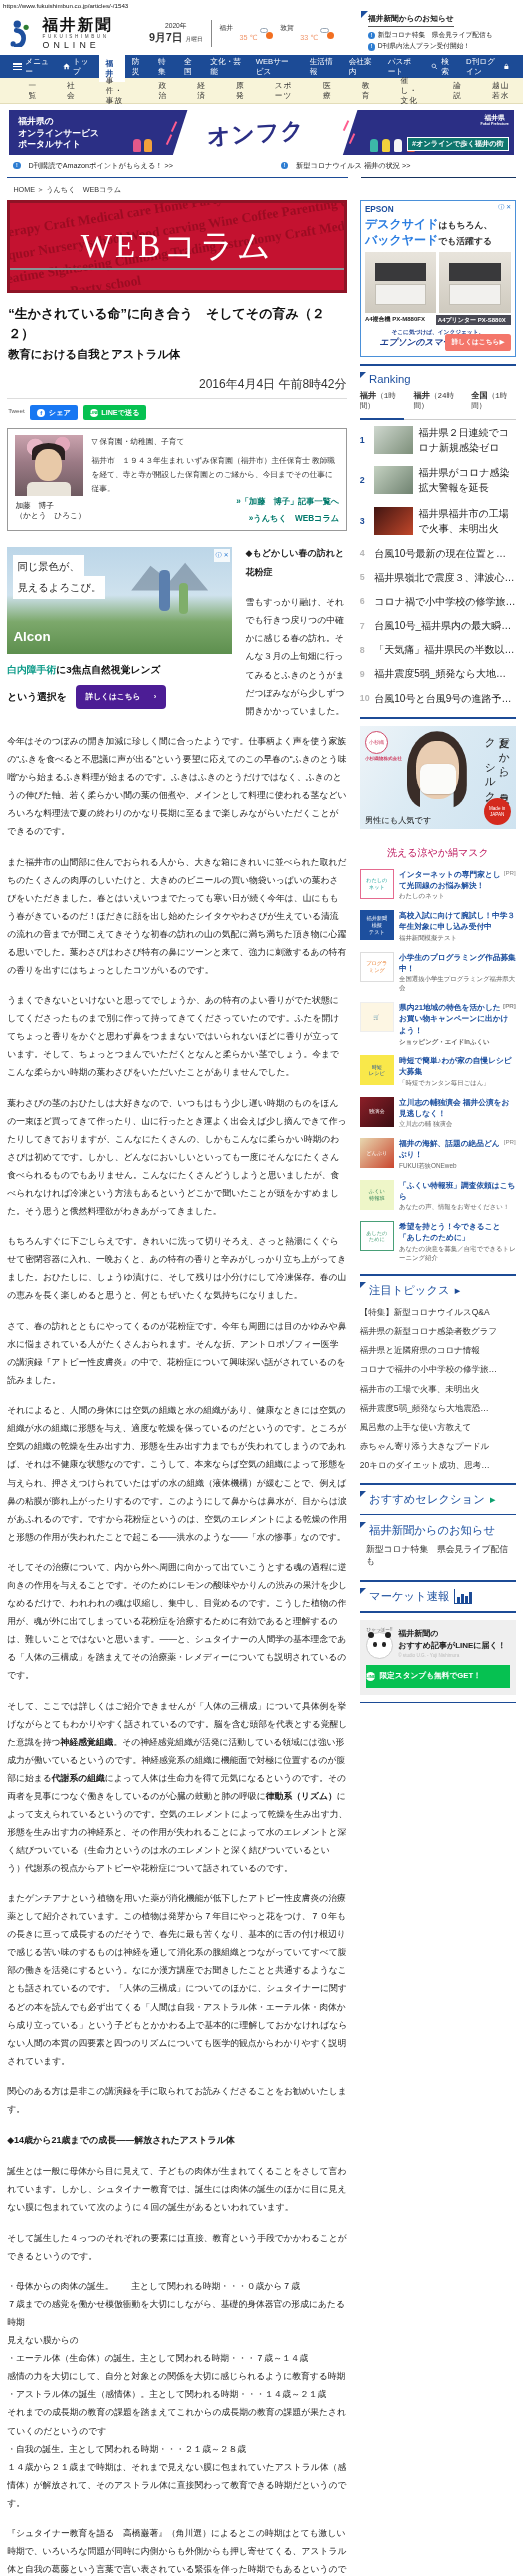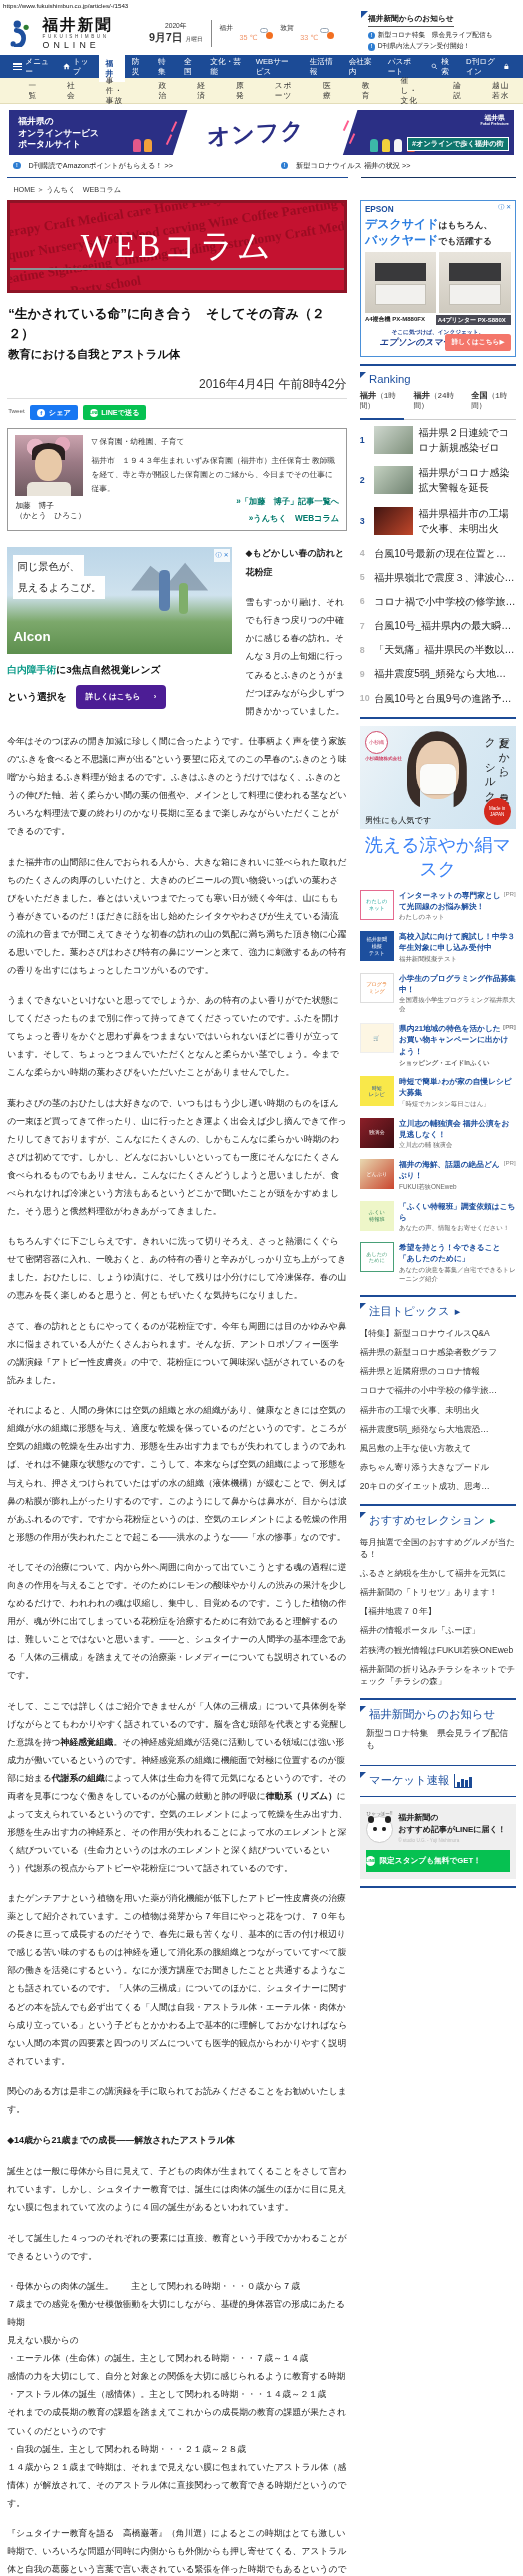--- a/index.html
+++ b/index.html
@@ -200,21 +200,21 @@
   .mask-hair { position:absolute; left:47px; top:5.2px; width:60px; height:77px; border-radius:50% 50% 30% 30%;
                background:#3a2d28; clip-path:polygon(0 0,100% 0,100% 100%,78% 100%,78% 34%,22% 34%,22% 100%,0 100%); }
   .mask-m { position:absolute; left:60px; top:38px; width:36px; height:30px; border-radius:7.2px;
             background:#fbfbf9; box-shadow:0 0.5px 1px rgba(0,0,0,.15); }
   .mask-v { position:absolute; right:4.1px; top:4.1px; writing-mode:vertical-rl; font-size:10.8px; color:#222;
             font-family:"Liberation Serif","DejaVu Serif",serif; letter-spacing:1.5px; height:93px; }
   .made { position:absolute; right:5.2px; bottom:4.1px; width:27px; height:27px; border-radius:50%; background:#d42a1e;
           color:#fff; font-size:4.6px; display:flex; align-items:center; justify-content:center; text-align:center; line-height:1.2; }
   .mask-pop { position:absolute; left:5.2px; bottom:3.1px; font-size:8.2px; color:#111;
               font-family:"Liberation Serif","DejaVu Serif",serif; }
-  .mask-cap { font-size:18px; color:#3b82f6; text-align:center; padding:4px 0 1px;
+  .mask-cap { font-size:10px; color:#be185d; text-align:center; padding:17px 0 1px;
               font-family:"Liberation Serif","DejaVu Serif",serif; }
 
   .promo { display:flex; gap:5.2px; padding:4.6px 0; cursor:pointer; }
   .promo .pt { width:34px; height:30px; flex:0 0 auto; display:flex; align-items:center; justify-content:center;
                font-size:5.2px; color:#fff; text-align:center; line-height:1.3; }
   .promo .tx { flex:1; }
   .promo .t { color:#1d4f9e; font-size:7.7px; font-weight:bold; line-height:1.45; }
   .promo .s { color:#666; font-size:6.4px; margin-top:1px; }
   .promo .pr { float:right; color:#888; font-size:6.2px; }
   .pA{background:#fff;border:1px solid #e56a8f;color:#1aa39a !important;} .pB{background:#1d4f9e;}
@@ -719,29 +719,20 @@
         <div>20キロのダイエット成功、思考…</div>
       </div>
 
       <div class="sb-divider"></div>
 
       <div class="sb-head">
         <span class="tri"></span>
         <span>おすすめセレクション</span>
           <span class="arr g">▶</span>
         </div>
-      <div class="top-list">
-        <div>毎月抽選で全国のおすすめグルメが当たる！</div>
-        <div>ふるさと納税を生かして福井を元気に</div>
-        <div>福井新聞の「トリセツ」あります！</div>
-        <div>【福井地震７０年】</div>
-        <div>福井の情報ポータル「ふーぽ」</div>
-        <div>若狭湾の観光情報はFUKUI若狭ONEweb</div>
-        <div>福井新聞の折り込みチラシをネットでチェック「チラシの森」</div>
-      </div>
 
       <div class="sb-divider"></div>
 
       <div class="sb-head">
         <span class="tri"></span>
         <span>福井新聞からのお知らせ</span>
         </div>
       <div class="sb-note">新型コロナ特集　県会見ライブ配信も</div>
 
       <div class="sb-divider"></div>

